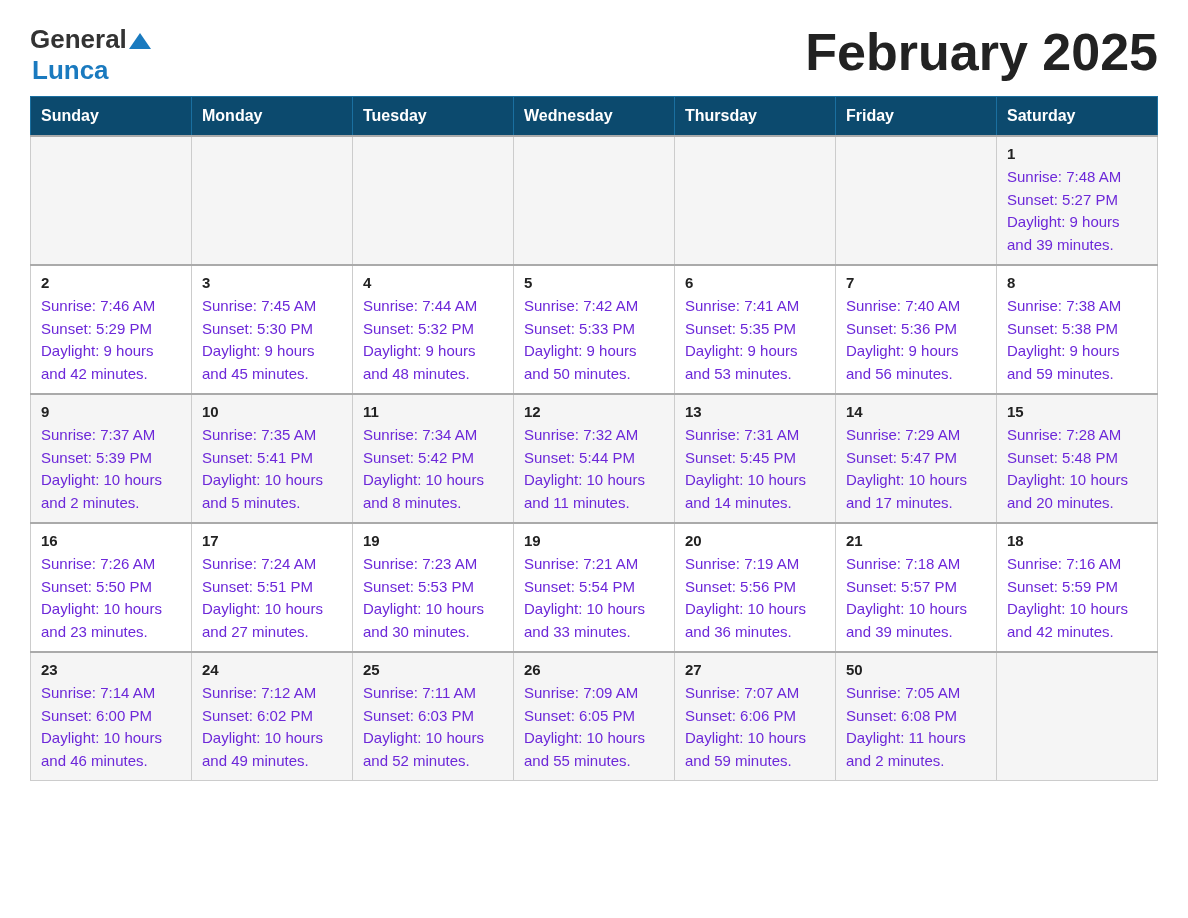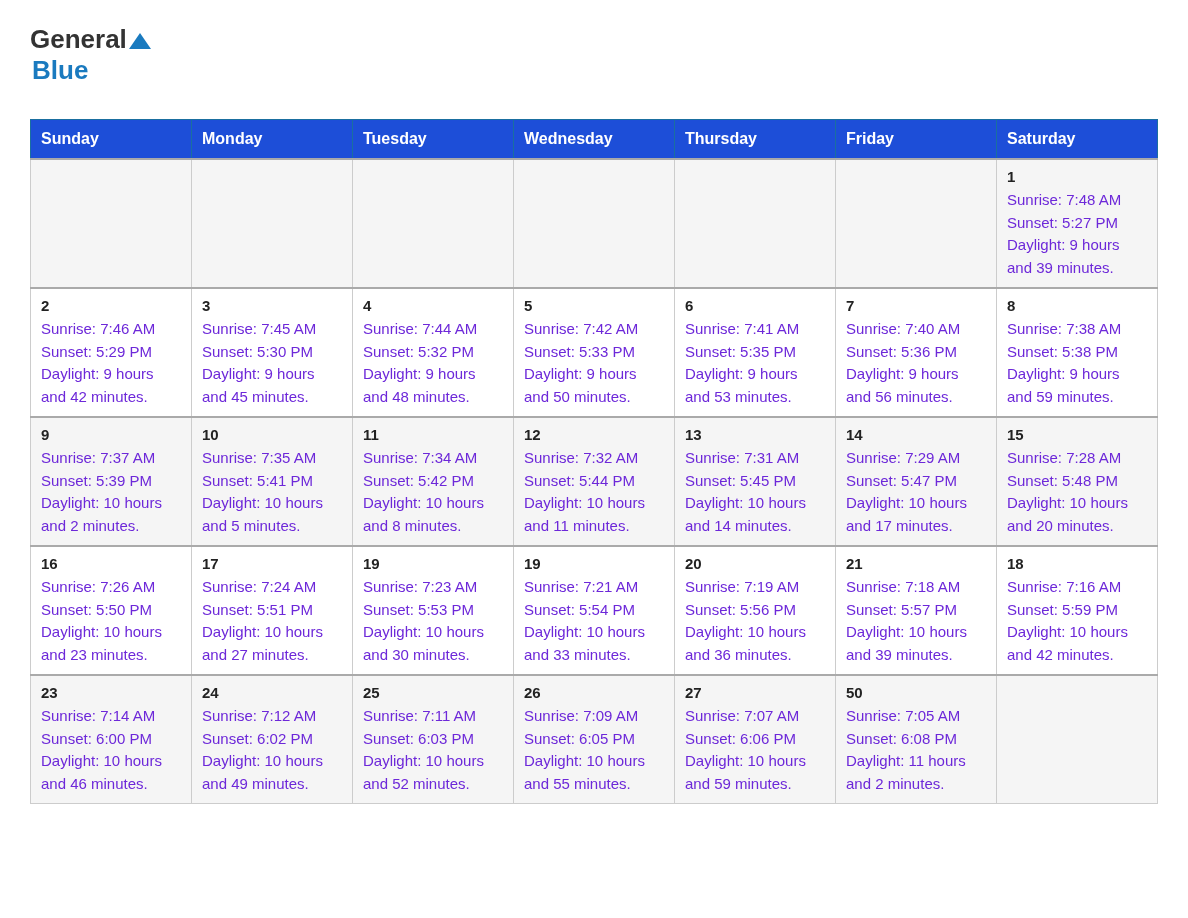--- a/index.html
+++ b/index.html
@@ -7,21 +7,21 @@
       font-family: Arial, sans-serif;
       background: #fff;
       padding: 24px 30px;
       width: 1188px;
       min-height: 918px;
     }
     .header-area {
       display: flex;
       justify-content: space-between;
       align-items: flex-start;
-      margin-bottom: 33px;
+      margin-bottom: 10px;
       gap: 32px;
     }
     .logo-text-general {
       font-size: 26px;
       font-weight: bold;
       color: #333;
     }
     .logo-text-blue {
       font-size: 26px;
       font-weight: bold;
@@ -53,21 +53,21 @@
       font-size: 20px;
       color: #444;
       margin-top: 4px;
     }
     .calendar-table {
       width: 100%;
       border-collapse: collapse;
       border: 1px solid #ccc;
     }
     .calendar-table th {
-      background-color: #1d4ed8;
+      background-color: #0c4a6e;
       color: #fff;
       font-size: 16px;
       font-weight: bold;
       padding: 10px 10px;
       text-align: left;
       border: 1px solid #1a6fa0;
     }
     .calendar-table td {
       vertical-align: top;
       padding: 8px 10px;
@@ -109,24 +109,25 @@
 
 <div class="header-area">
   <div class="logo-wrapper">
     <div class="logo-line1">
       <span class="logo-text-general">General</span>
       <svg width="22" height="22" viewBox="0 0 22 22" style="margin-left:2px; margin-top:0px;">
         <polygon points="11,4 22,20 0,20" fill="#1a7abf"></polygon>
       </svg>
     </div>
     <div class="logo-line2">
-      <span class="logo-text-blue">Blue</span>
+      <span class="logo-text-blue">Lunca</span>
     </div>
   </div>
   <div class="title-area">
+    <div class="month-title">February 2025</div>
   </div>
 </div>
 
 <table class="calendar-table">
   <thead>
     <tr>
     <th>Sunday</th>
         <th>Monday</th>
         <th>Tuesday</th>
         <th>Wednesday</th>

